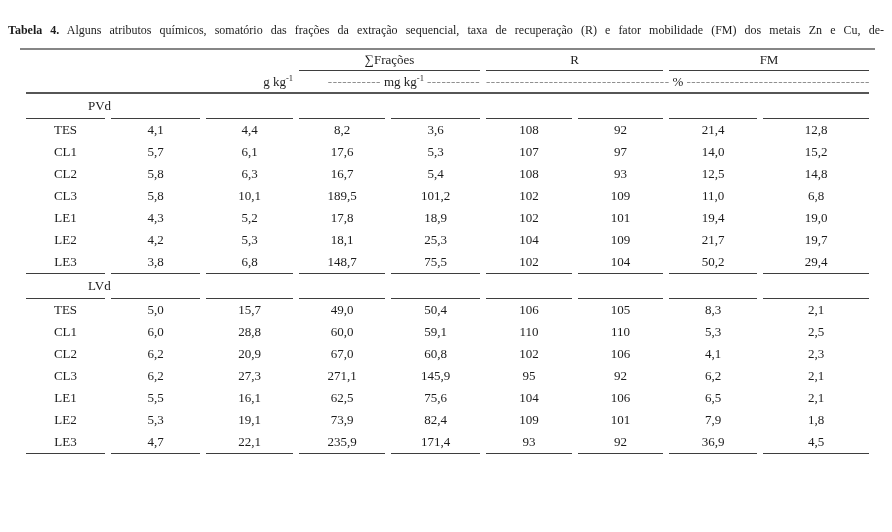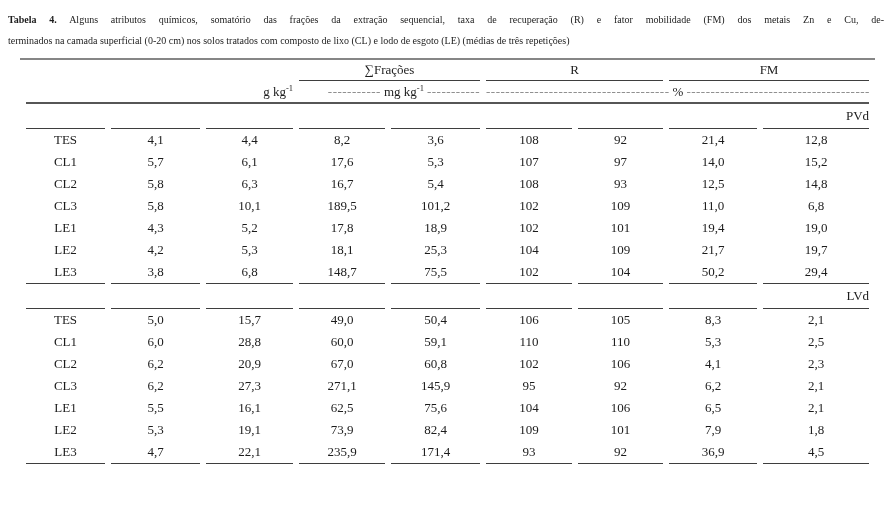--- a/index.html
+++ b/index.html
@@ -4,23 +4,23 @@
 <style>
   html, body { margin: 0; padding: 0; }
   body {
     width: 892px; height: 532px;
     background: #ffffff;
     font-family: "Liberation Serif", serif;
     color: #1c1c1c;
     overflow: hidden;
   }
   .caption {
-    margin: 9px 8px 0 8px;
+    margin: 20px 8px 0 8px;
     width: 876px;
-    font-size: 10px;
+    font-size: 12px;
     line-height: 21px;
   }
   .cap-line1 {
     text-align: justify;
     text-align-last: justify;
     white-space: nowrap;
     overflow: hidden;
   }
   .cap-line2 { text-align: left; }
   .caption b { font-weight: bold; }
@@ -46,35 +46,34 @@
   .group-row th, .group-row td { height: 20px; }
   .grp { border-bottom: 1.5px solid #3e3e3e; }
   .cols-row th { height: 22px; }
   .units-row td { height: 21px; text-align: right; }
   .units-row sup { font-size: 8.5px; }
   .dashes { color: #8a8a8a; letter-spacing: 0.5px; }
   .unit-mid { margin: 4px 3px; }
 
   .section-row td {
     height: 24px;
-    text-align: right;
+    text-align: left;
     text-indent: 62px;
   }
   .section-row.thick td { border-top: 2.5px solid #565656; }
 
   tbody.databody td { height: 22px; }
   tbody.databody tr:first-child td { border-top: 1.5px solid #3e3e3e; }
   tbody.databody tr:last-child td { border-bottom: 1.5px solid #3e3e3e; }
 </style>
 </head>
 <body>
 
 <div class="caption">
   <div class="cap-line1"><b>Tabela 4.</b><span> Alguns atributos químicos, somatório das frações da extração sequencial, taxa de recuperação (R) e fator mobilidade (FM) dos metais Zn e Cu, de-</span></div>
-  <div class="cap-line2">terminados na camada superficial (0-20 cm) nos solos tratados com composto de lixo (CL) e lodo de esgoto (LE) (médias de três repetições)</div>
 </div>
 
 <div class="table-wrap">
   <table>
     <colgroup>
       <col style="width:79px">
         <col style="width:89px">
         <col style="width:87px">
       <col style="width:86px">
         <col style="width:89px">

